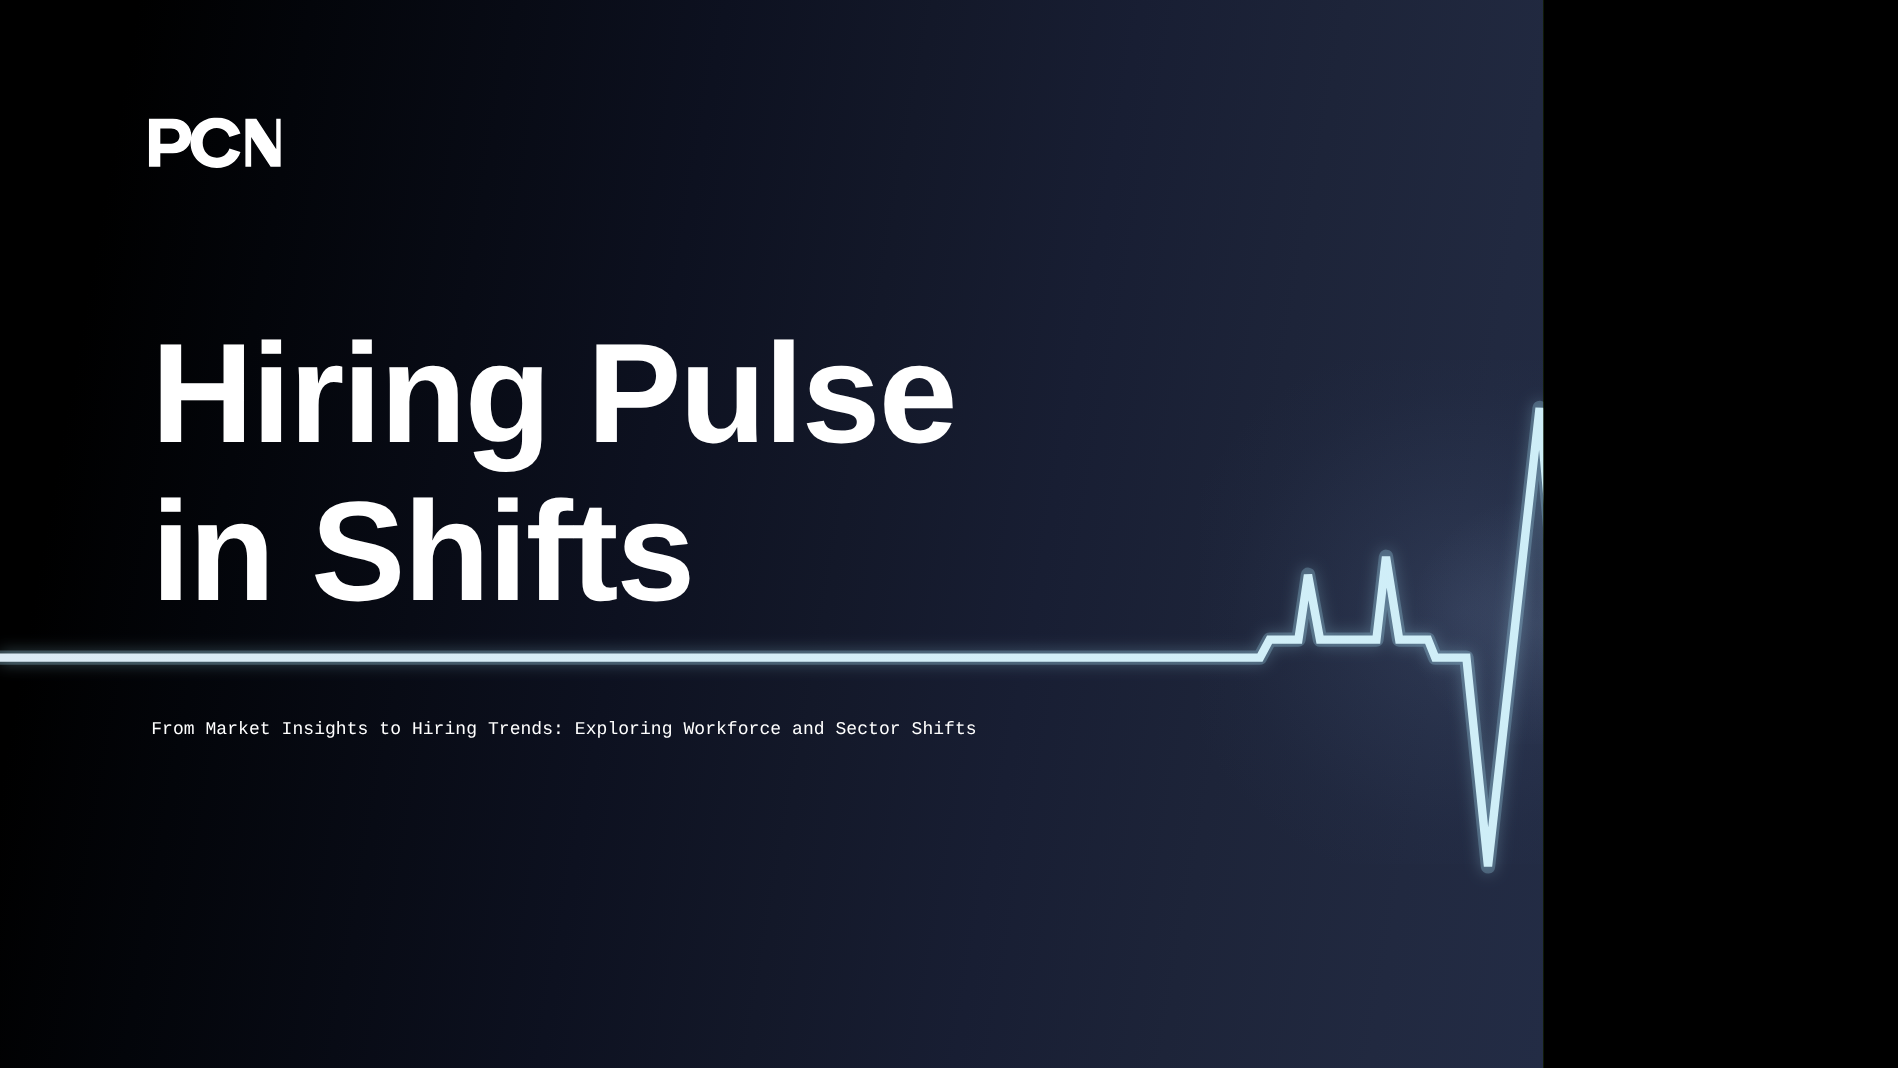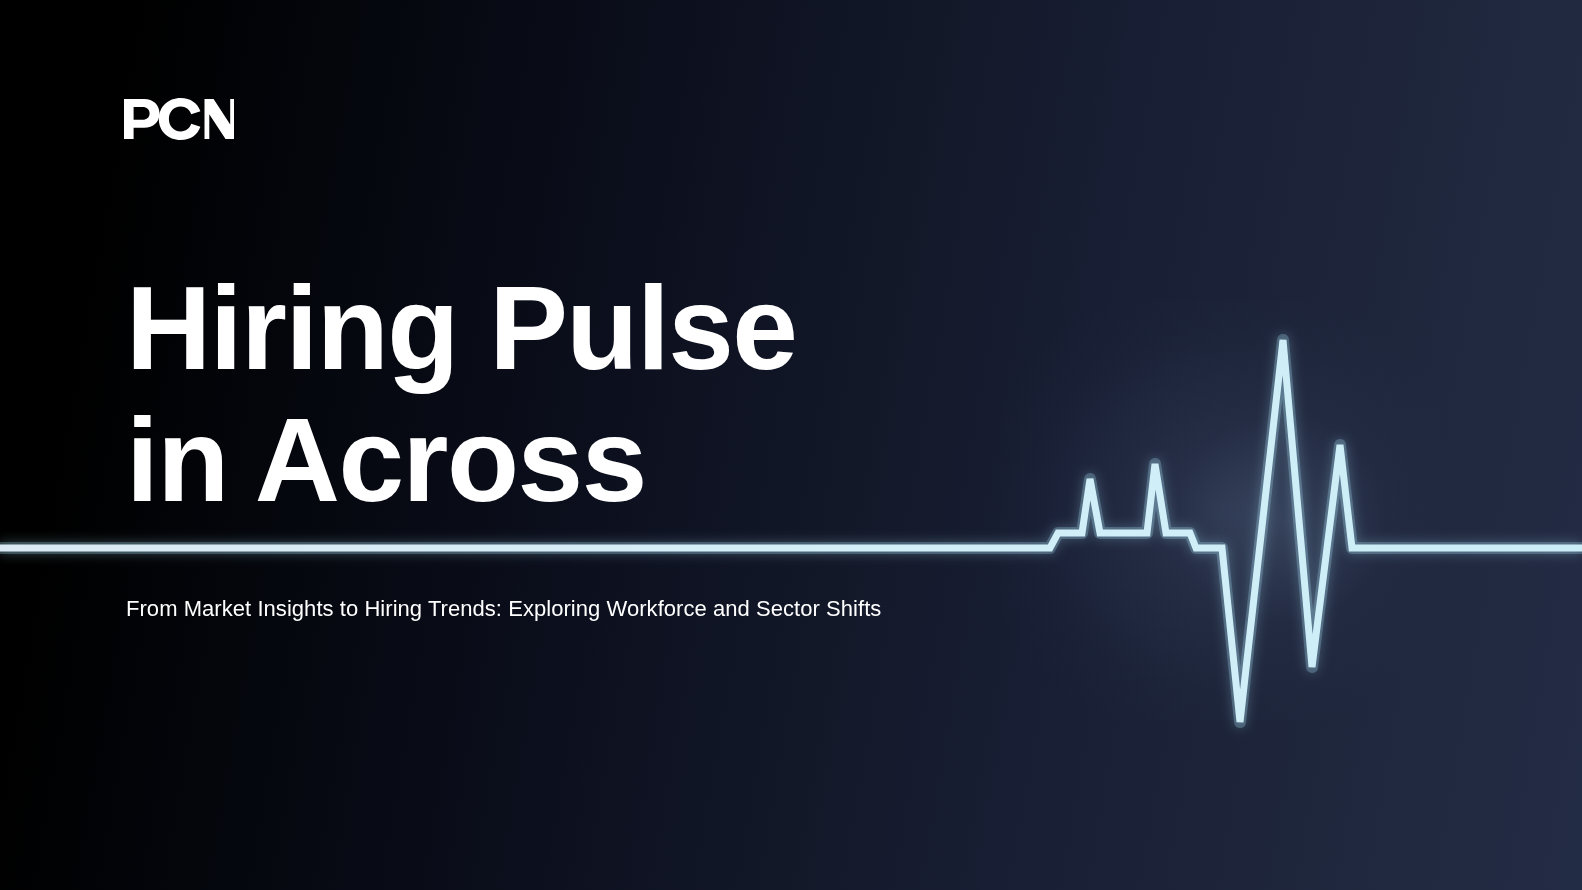--- a/index.html
+++ b/index.html
@@ -6,21 +6,21 @@
 
   html, body {
     width: 1582px;
     height: 890px;
     overflow: hidden;
     background: #000;
   }
 
   .slide {
     position: relative;
-    width: 1582px;
+    width: 1286px;
     height: 890px;
     overflow: hidden;
     font-family: "Liberation Sans", sans-serif;
     background: #4d7c0f;
   }
 
   
   .bg-gradient {
     position: absolute;
     inset: 0;
@@ -104,22 +104,22 @@
   
   .subtitle {
     position: absolute;
     left: 126px;
     top: 590px;
     width: 880px;
   }
   .subtitle-line {
     display: block;
     color: #ffffff;
-    font-family: Liberation Sans, sans-serif;
-    font-size: 22px;
+    font-family: Liberation Mono, monospace;
+    font-size: 15px;
     font-weight: 400;
     line-height: 37px;
     letter-spacing: 0.05px;
     white-space: nowrap;
   }
 </style>
 </head>
 <body>
 
 <div class="slide">
@@ -140,21 +140,21 @@
                  C62.3 33.4 66.1 30.4 67.7 25.8 L76.9 28.7 C74.2 36.7 67 42 57.2 42
                  C44.5 42 35.3 33 35.3 21 C35.3 9 44.5 0 57.2 0 Z" transform="translate(-0.5,0)"></path>
 
         <path d="M80.5 1 H89.6 L106.2 26.4 V1 H110 V41 H101.5 L85.3 16.2 V41 H80.5 Z"></path>
       </g>
     </svg>
   </div>
 
   <div class="headline">
     <span class="headline-line">Hiring Pulse</span>
-    <span class="headline-line">in Across</span>
+    <span class="headline-line">in Shifts</span>
   </div>
 
   <div class="pulse-layer">
     <svg width="1582" height="890" viewBox="0 0 1582 890" aria-hidden="true">
       <defs>
         <linearGradient id="pulseGrad" x1="0" y1="0" x2="1" y2="0">
           <stop offset="0%" stop-color="#dbeaf4"></stop>
           <stop offset="55%" stop-color="#d3eff8"></stop>
           <stop offset="100%" stop-color="#cbedf7"></stop>
         </linearGradient>

